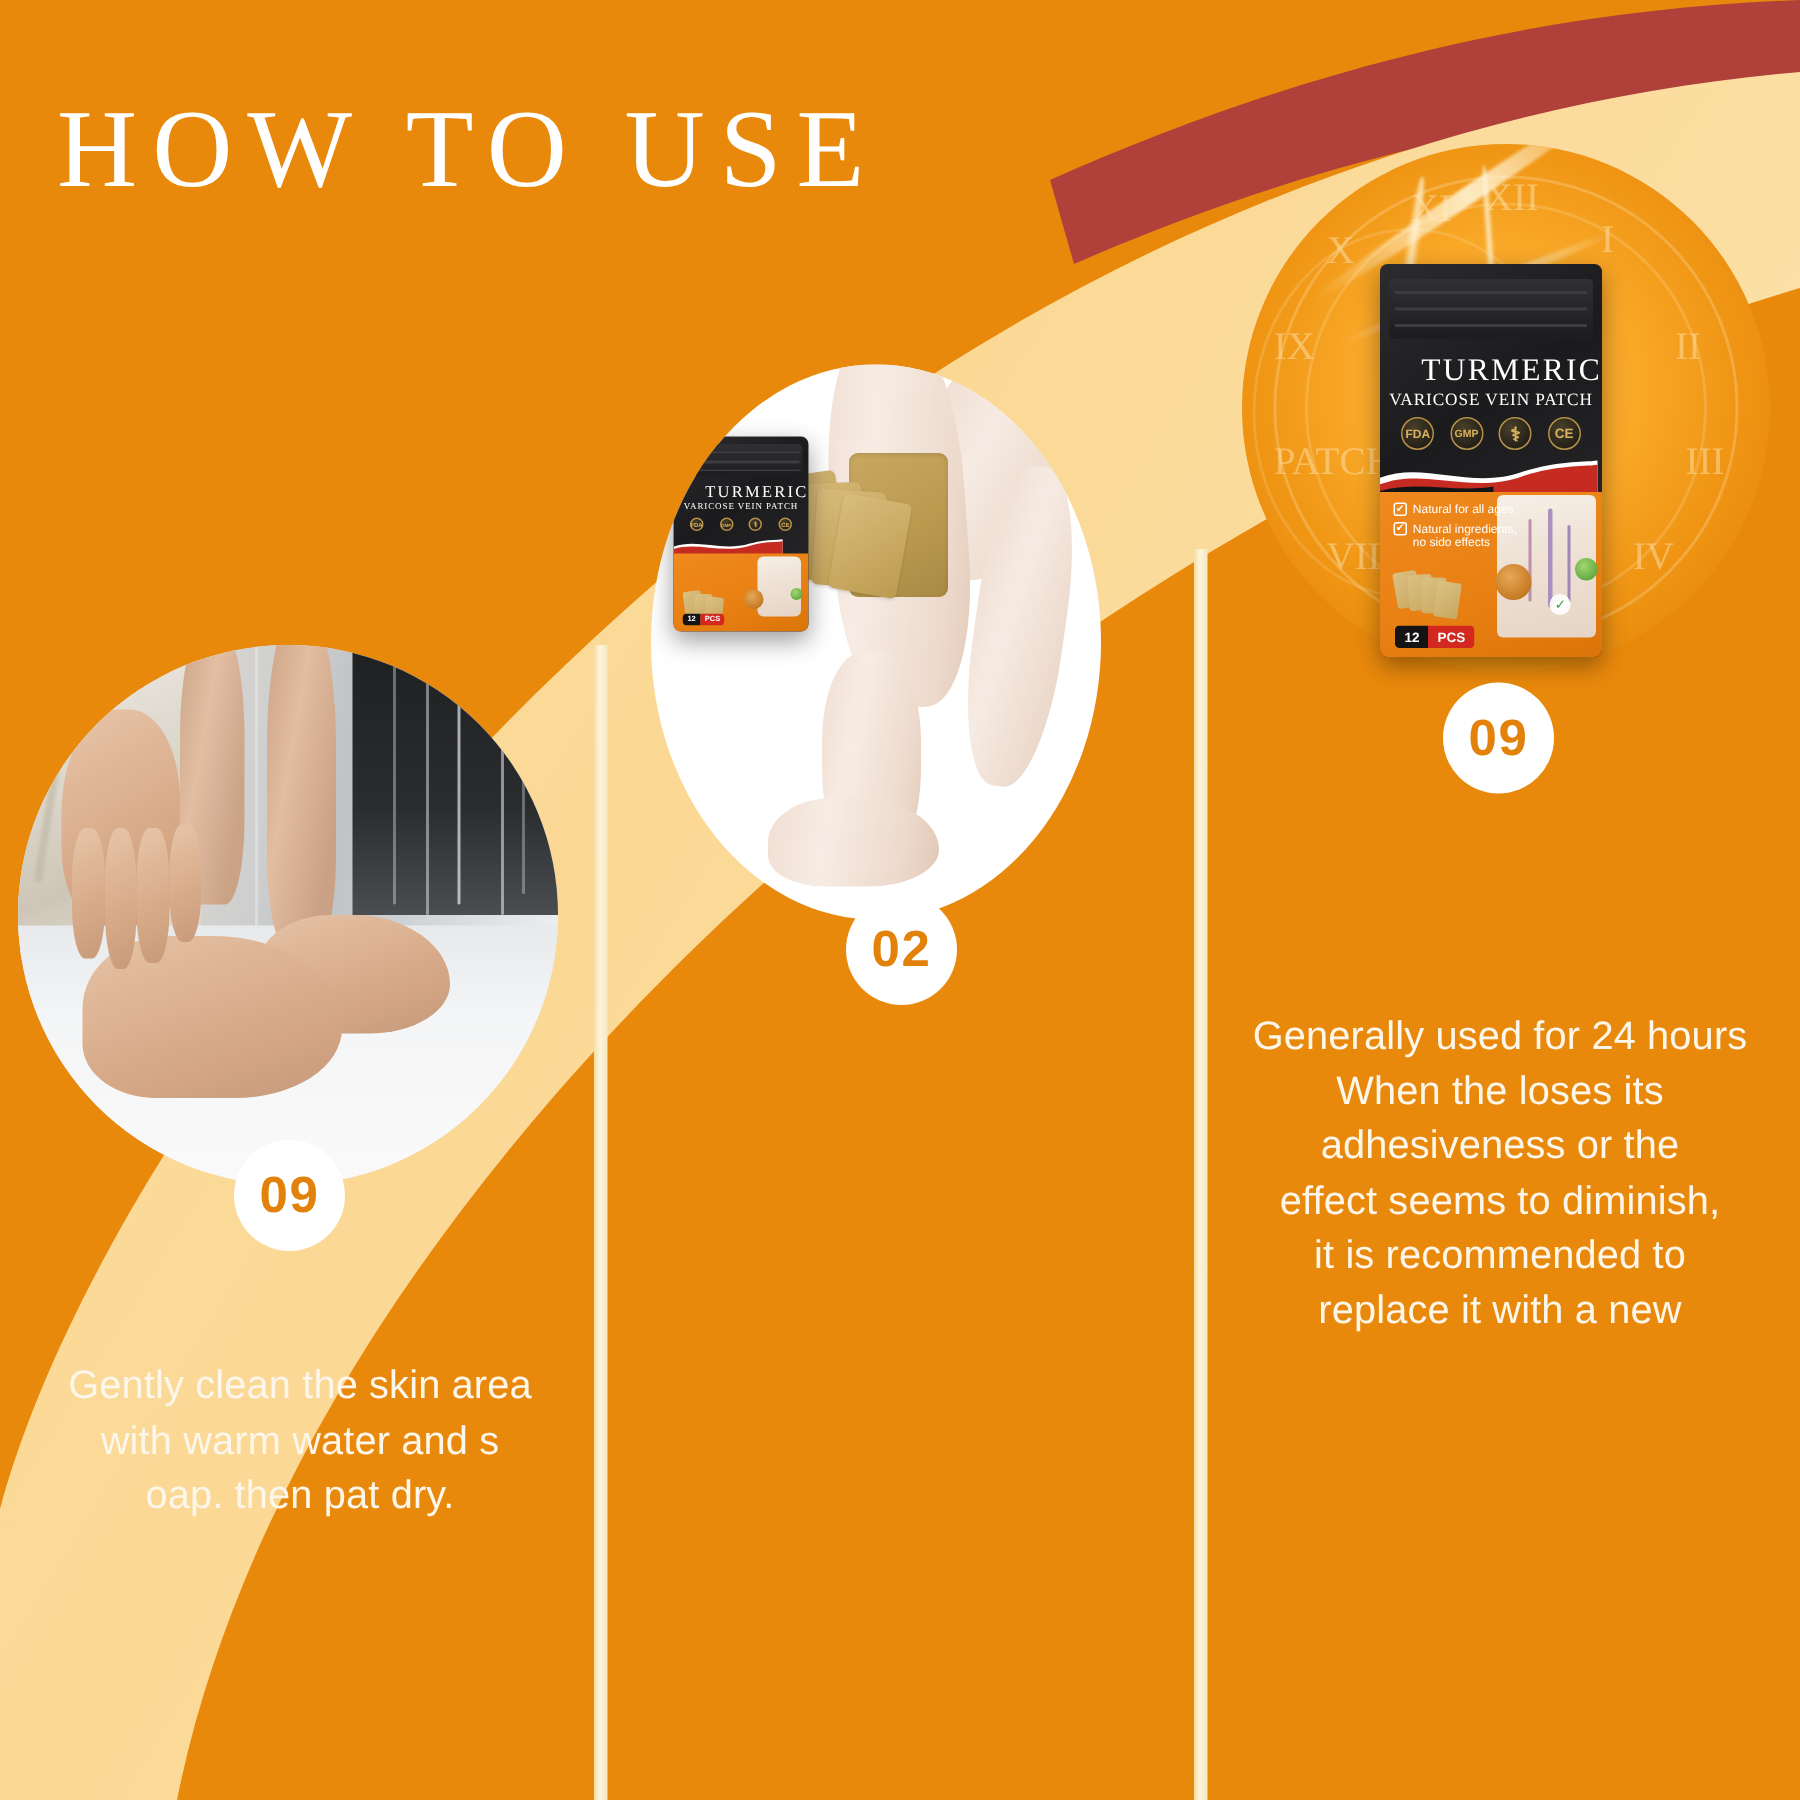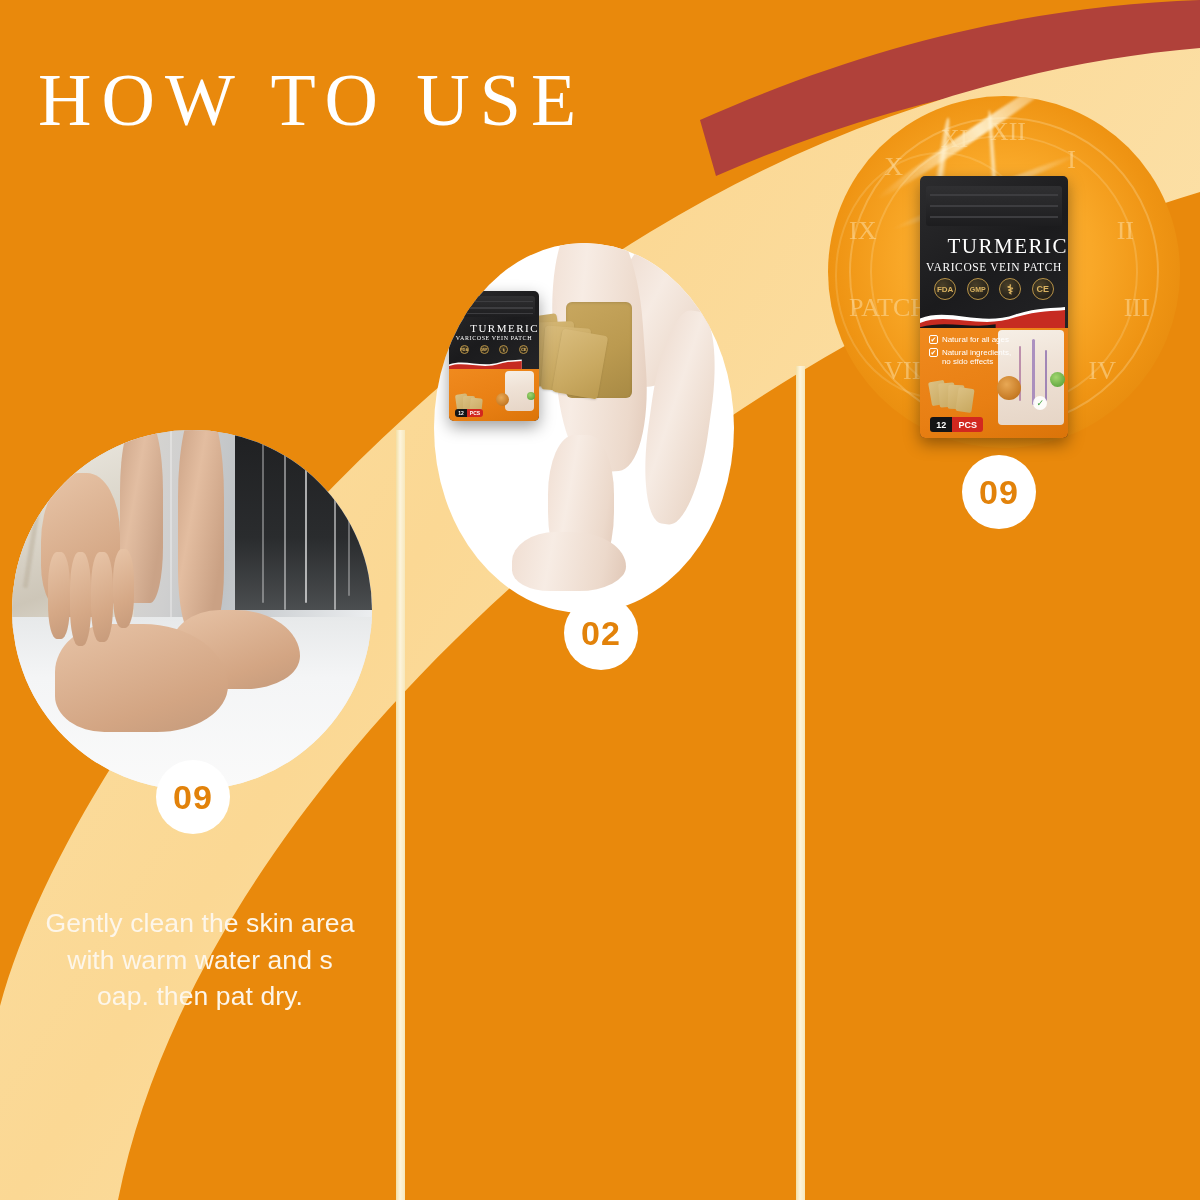--- a/index.html
+++ b/index.html
@@ -362,14 +362,20 @@
         <span class="u" style="padding:0 6px;">PCS</span>
       </div>
     </div>
   </div>
 
   <div class="num-badge" id="badge-03">09</div>
 
   <div class="caption" id="cap-01">Gently clean the skin area
 with warm water and s
 oap. then pat dry.</div>
+  <div class="caption" id="cap-03">Generally used for 24 hours
+When the loses its
+adhesiveness or the
+effect seems to diminish,
+it is recommended to
+replace it with a new</div>
 
 </div>
 
 </body></html>

